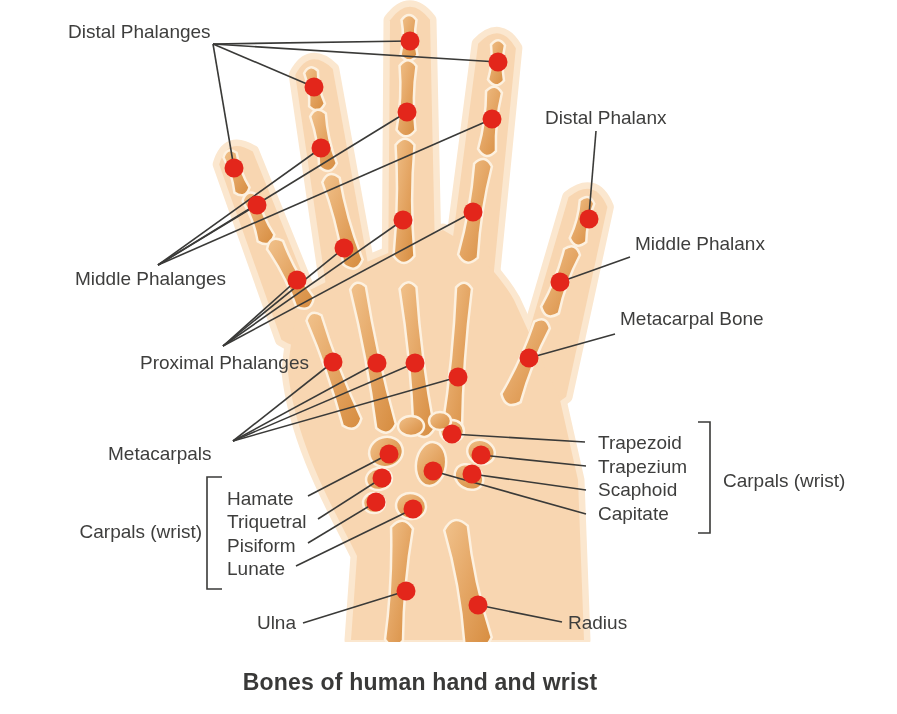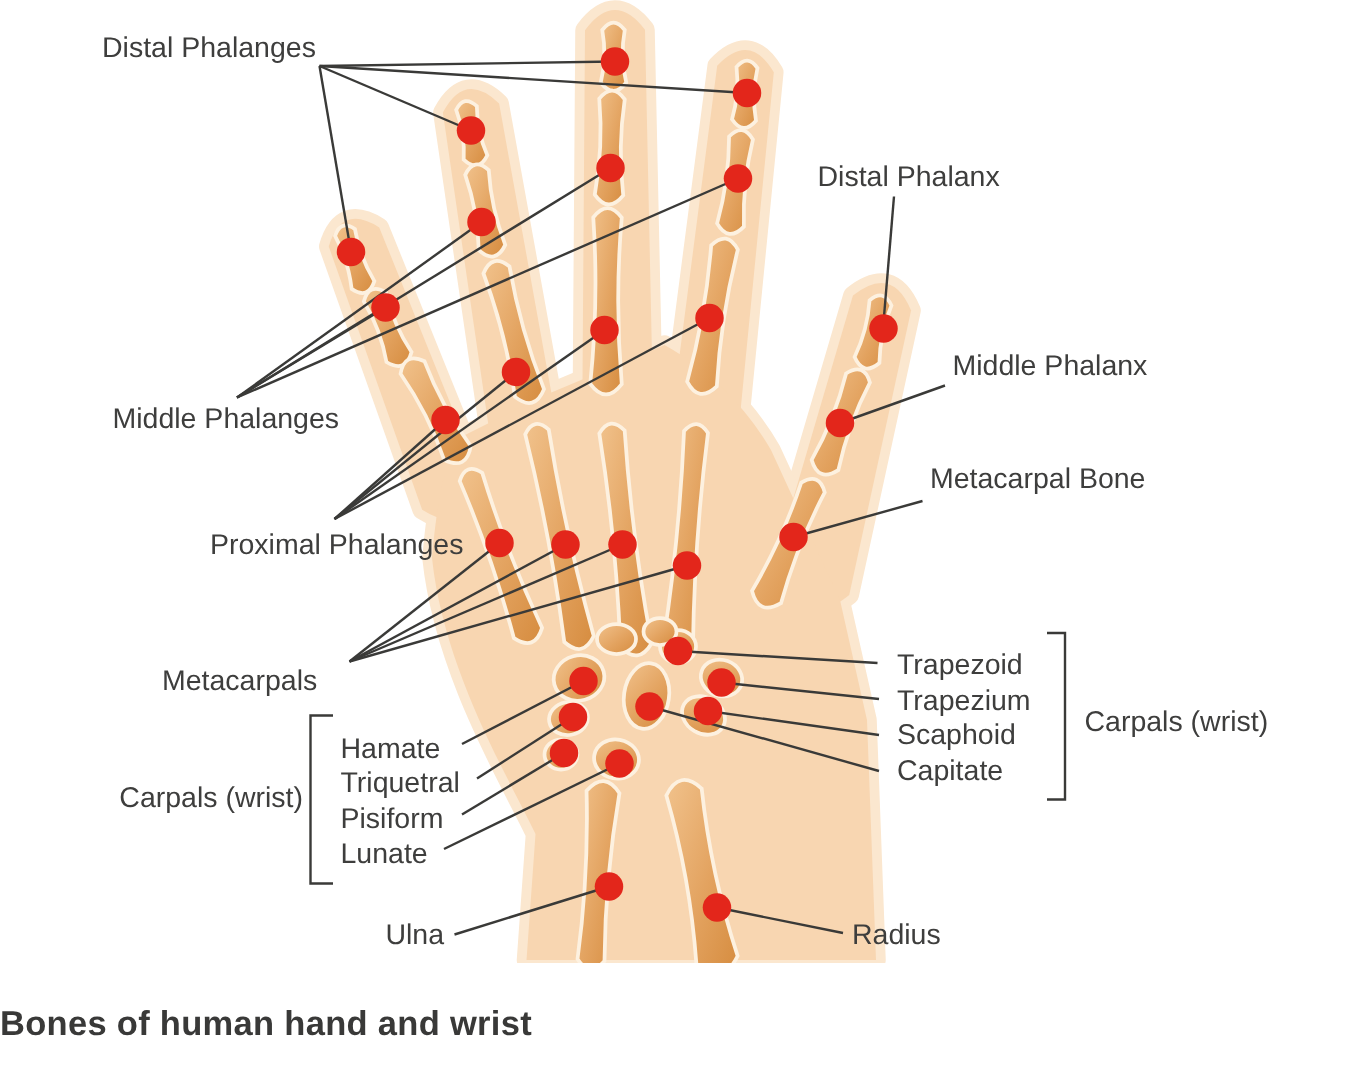--- a/index.html
+++ b/index.html
@@ -1,20 +1,20 @@
 <!DOCTYPE html>
 <html><head>
 <meta charset="utf-8">
 <style>
   html,body{margin:0;padding:0;background:#ffffff;}
   body{width:897px;height:714px;position:relative;overflow:hidden;
        font-family:"Liberation Sans",sans-serif;}
   #stage{position:absolute;left:0;top:0;width:739px;height:714px;}
   #diagram-svg{position:absolute;left:0;top:0;}
-  #title{position:absolute;left:0;top:669px;width:840px;text-align:left;
+  #title{position:absolute;left:0;top:669px;width:840px;text-align:center;
          font-size:23px;font-weight:bold;color:#393938;letter-spacing:0.2px;}
 </style>
 </head>
 <body>
 
 <div id="stage">
   <svg id="diagram-svg" width="897" height="714" viewBox="0 0 897 714" xmlns="http://www.w3.org/2000/svg">
       <defs>
         <linearGradient id="boneG" x1="0" y1="0" x2="1" y2="1">
           <stop offset="0%" stop-color="#f1c28c"></stop>

